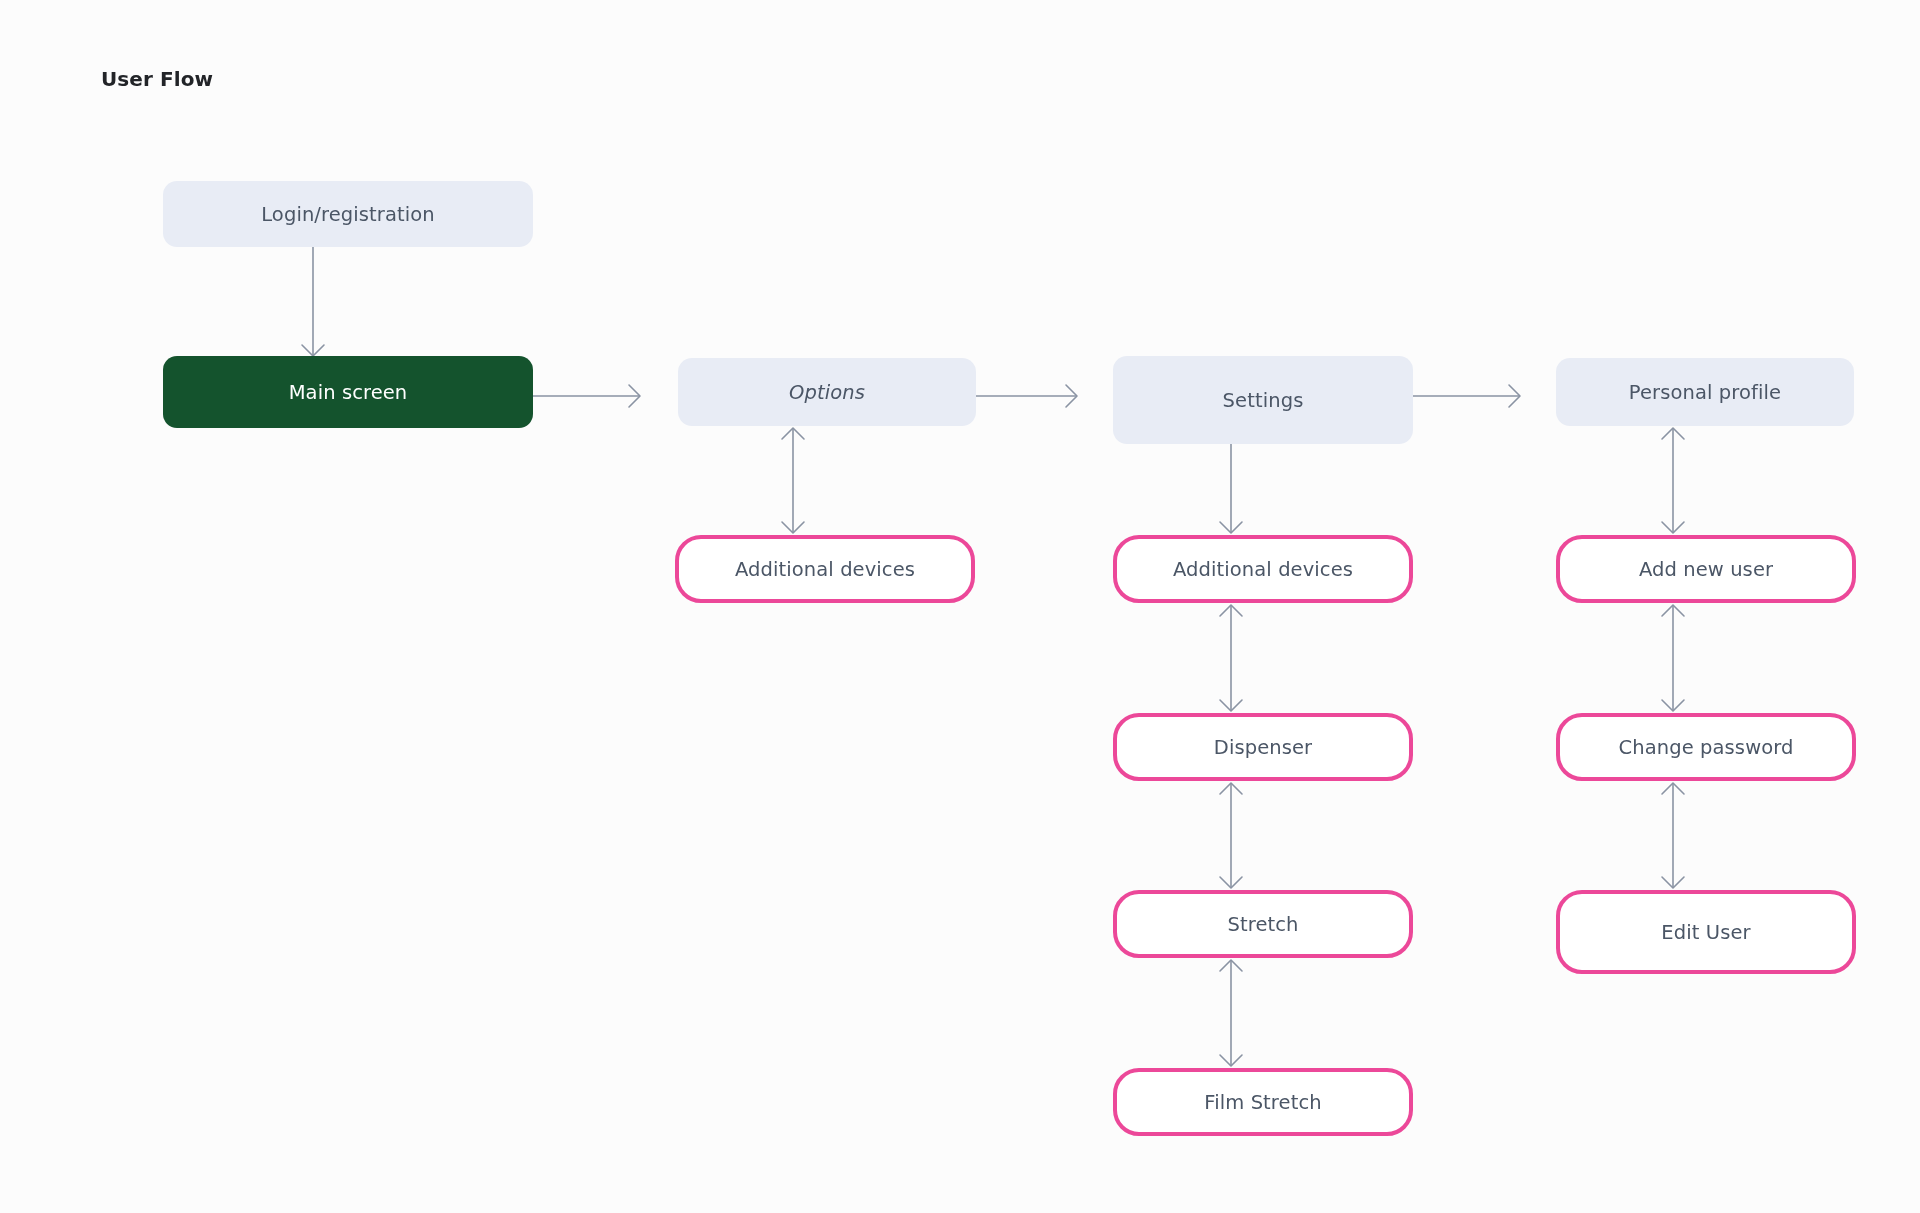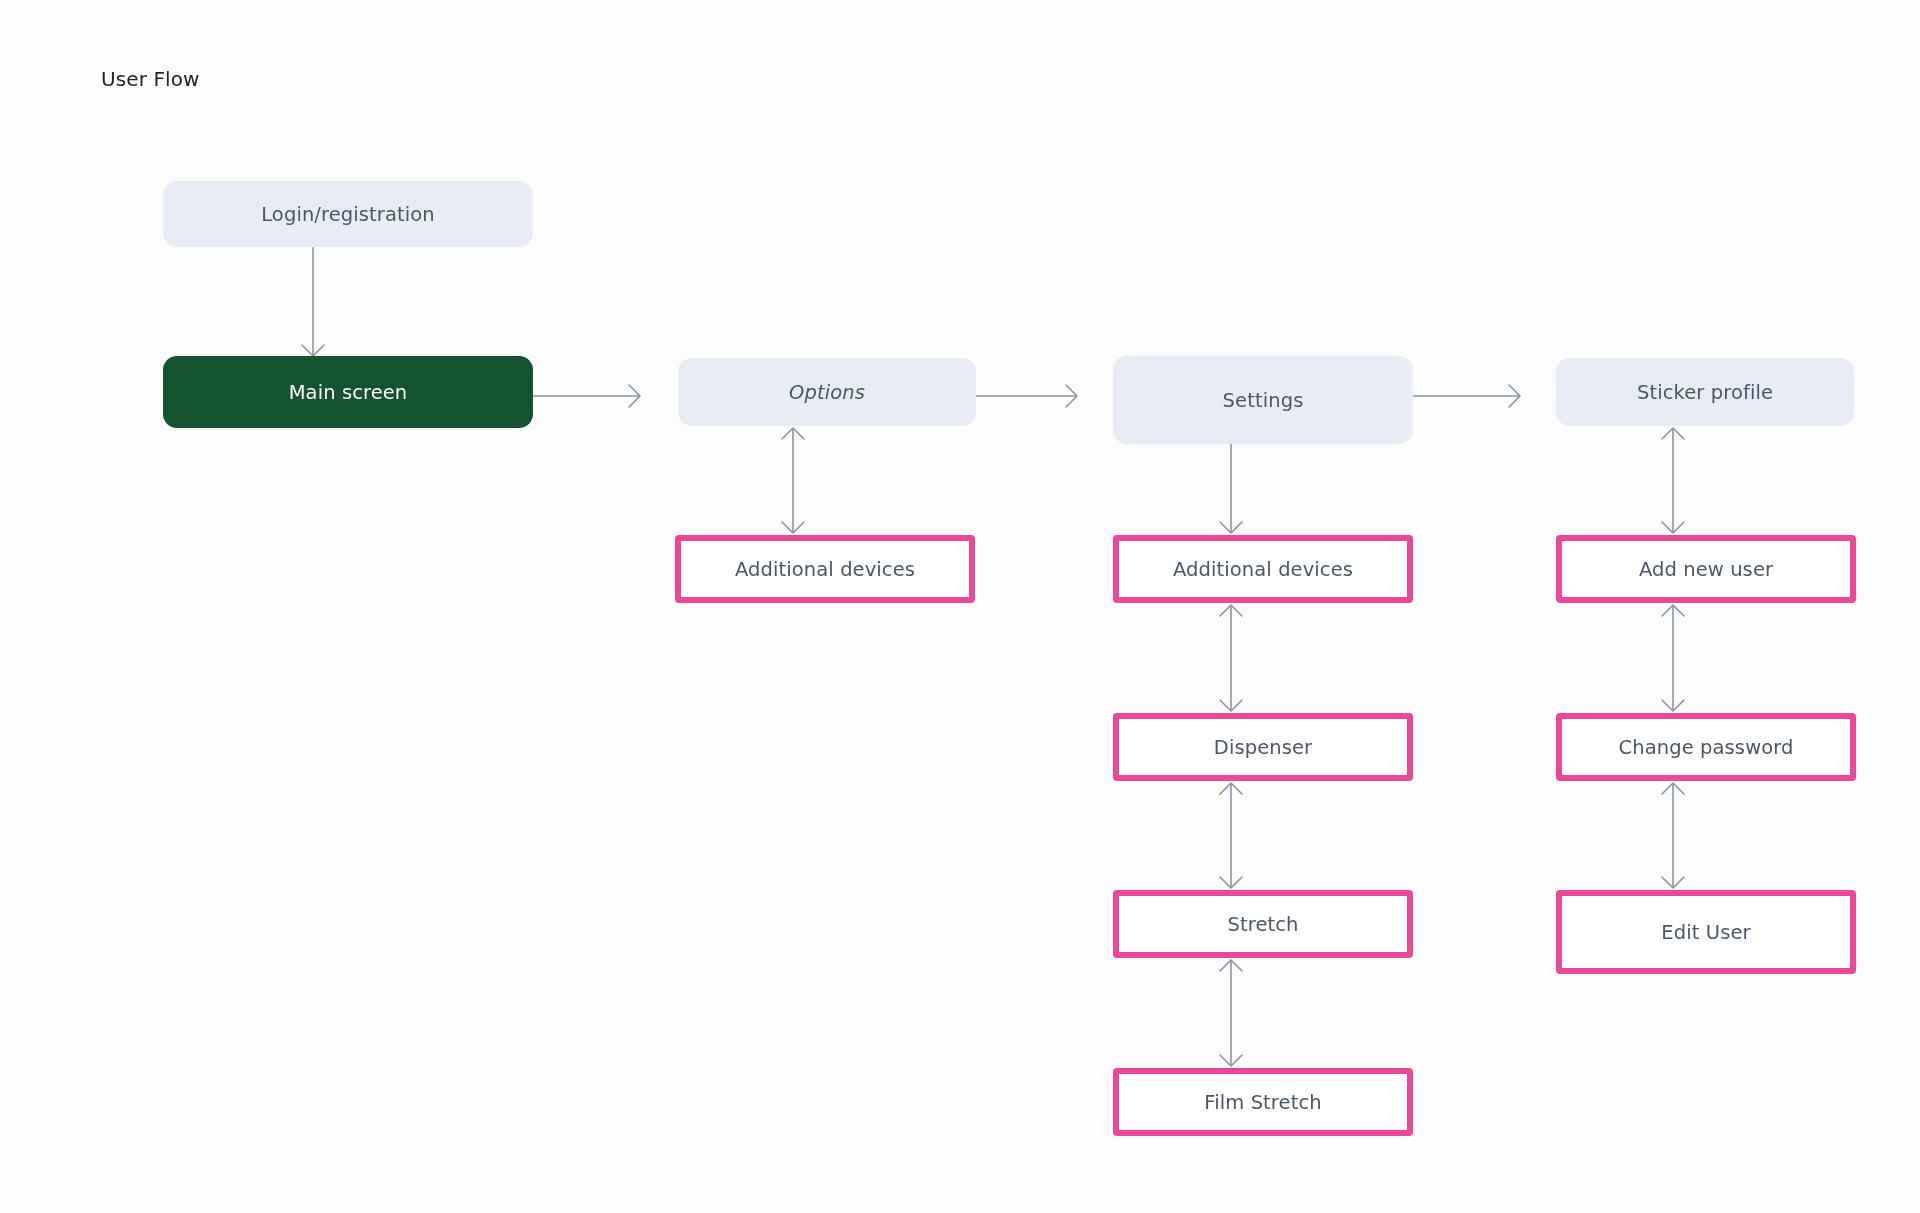--- a/index.html
+++ b/index.html
@@ -20,21 +20,21 @@
     left: 0; top: 0;
     width: 1920px;
     height: 1213px;
   }
 
   .hdr-title {
     position: absolute;
     left: 101px;
     top: 67px;
     font-size: 20px;
-    font-weight: normal;
+    font-weight: bold;
     color: #222428;
     letter-spacing: 0.1px;
     white-space: nowrap;
   }
   .hdr-desc {
     position: absolute;
     left: 1424px;
     top: 67px;
     width: 430px;
     font-size: 19.5px;
@@ -61,22 +61,22 @@
     background: #e8ecf5;
     border: none;
   }
   .node.primary {
     background: #14532d;
     color: #ffffff;
     border: none;
   }
   .node.outline {
     background: #ffffff;
-    border: 6px solid #ec4899;
-    border-radius: 4px;
+    border: 4px solid #ec4899;
+    border-radius: 26px;
   }
 
   
   svg.wires {
     position: absolute;
     left: 0; top: 0;
     width: 1920px;
     height: 1213px;
     pointer-events: none;
   }
@@ -157,21 +157,21 @@
       <div class="node primary" style="left: 131px; top: 356px; width: 370px; height: 72px;">
         <span>Main screen</span>
       </div>
       <div class="node filled" style="left: 646px; top: 358px; width: 298px; height: 68px; font-style: italic;">
         <span>Options</span>
       </div>
       <div class="node filled" style="left: 1081px; top: 356px; width: 300px; height: 88px;">
         <span>Settings</span>
       </div>
       <div class="node filled" style="left: 1524px; top: 358px; width: 298px; height: 68px;">
-        <span>Sticker profile</span>
+        <span>Personal profile</span>
       </div>
       <div class="node outline" style="left: 643px; top: 535px; width: 300px; height: 68px;">
         <span>Additional devices</span>
       </div>
       <div class="node outline" style="left: 1081px; top: 535px; width: 300px; height: 68px;">
         <span>Additional devices</span>
       </div>
       <div class="node outline" style="left: 1081px; top: 713px; width: 300px; height: 68px;">
         <span>Dispenser</span>
       </div>

